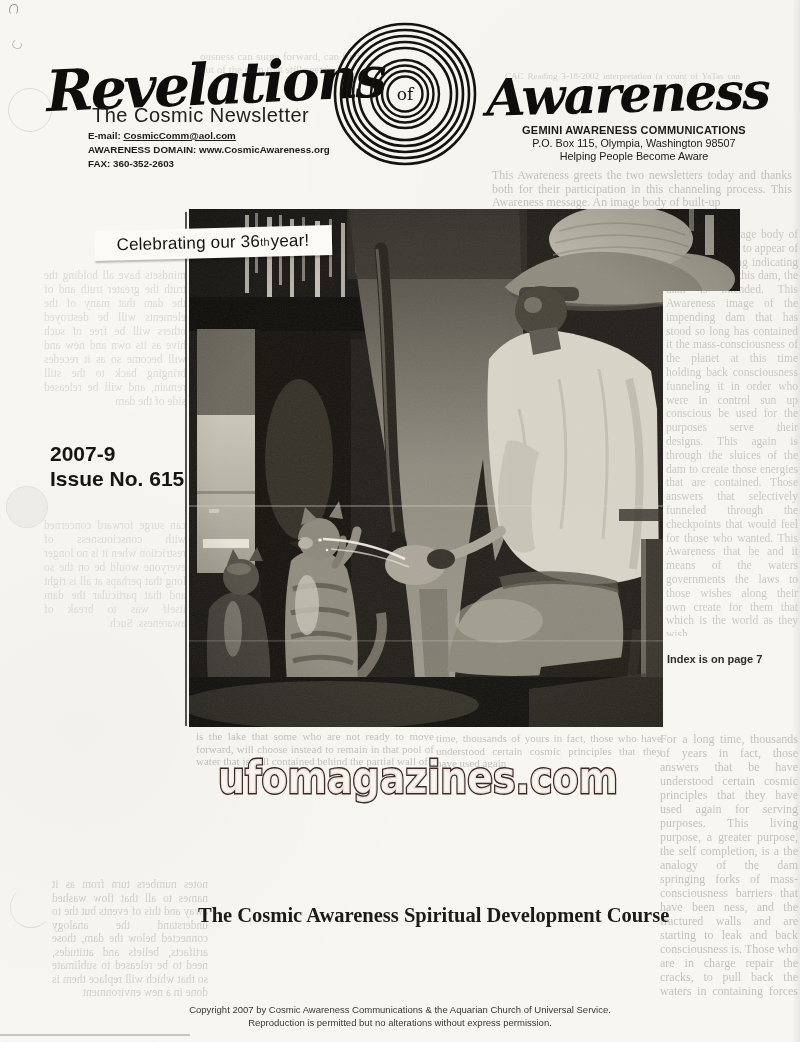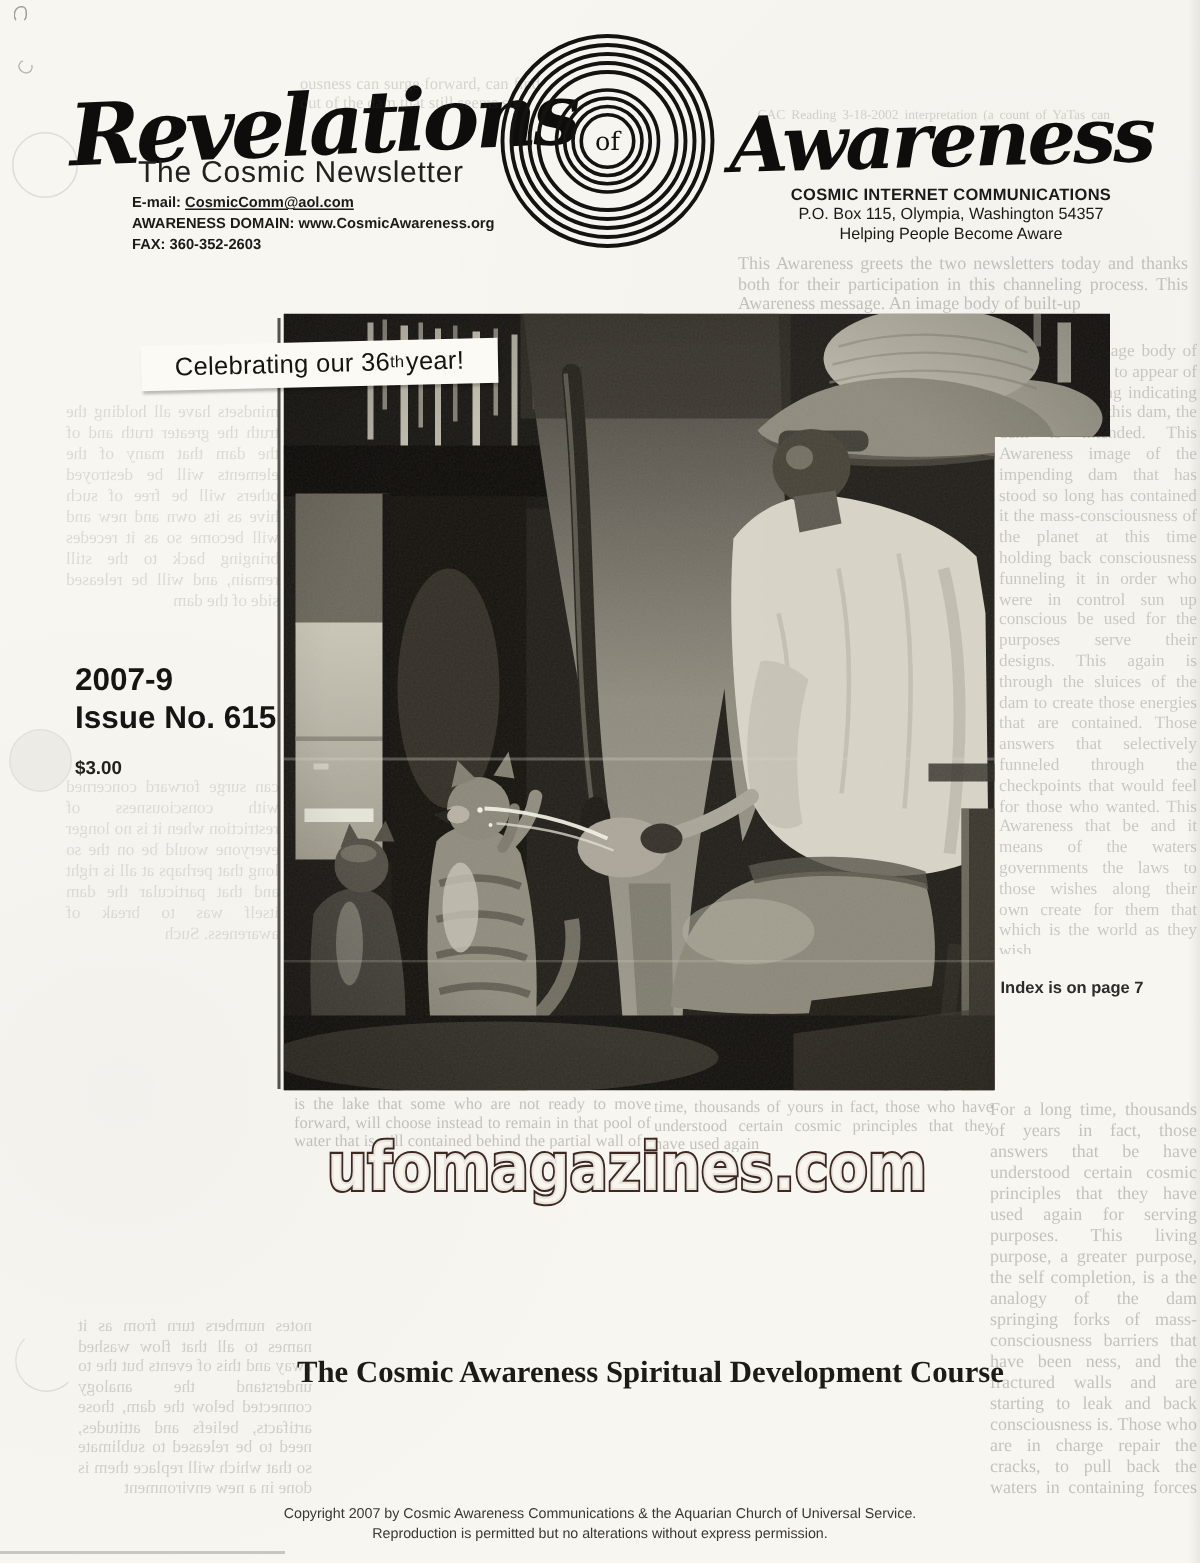--- a/index.html
+++ b/index.html
@@ -106,35 +106,34 @@
       <circle cx="72" cy="74" r="34" stroke-width="2.4"></circle>
       <circle cx="72" cy="74" r="28.5" stroke-width="2.4"></circle>
       <circle cx="72" cy="74" r="23" stroke-width="2.4"></circle>
       <circle cx="72" cy="74" r="17.5" stroke-width="2.4"></circle>
     </g>
     <text x="72" y="80" text-anchor="middle" font-family="DejaVu Serif, serif" font-size="17" fill="#14130f">of</text>
   </svg>
 
   <div class="abs script title-right">Awareness</div>
   <div class="abs org">
-    <div class="name">COSMIC INTERNET COMMUNICATIONS</div>
-    <div class="addr">P.O. Box 115, Olympia, Washington 54357</div>
+    <div class="name">GEMINI AWARENESS COMMUNICATIONS</div>
+    <div class="addr">P.O. Box 115, Olympia, Washington 98507</div>
     <div class="tag">Helping People Become Aware</div>
   </div>
 
   <div class="abs banner">
     <span>Celebrating our 36</span>
       <sup>th</sup>
       <span> year!</span>
   </div>
 
   <div class="abs issue">
     <div class="big">2007-9</div>
     <div class="big">Issue No. 615</div>
-    <div class="price">$3.00</div>
   </div>
 
   <div class="abs photo-rule"></div>
   <svg class="abs photo" width="551" height="518" viewBox="0 0 551 518">
     <defs>
       <clipPath id="pclip">
           <polygon points="0,0 551,0 551,82 474,82 474,518 0,518"></polygon>
         </clipPath>
       <linearGradient id="cowGrad" x1="0" y1="0" x2="0" y2="1">
         <stop offset="0" stop-color="#45413a"></stop>

